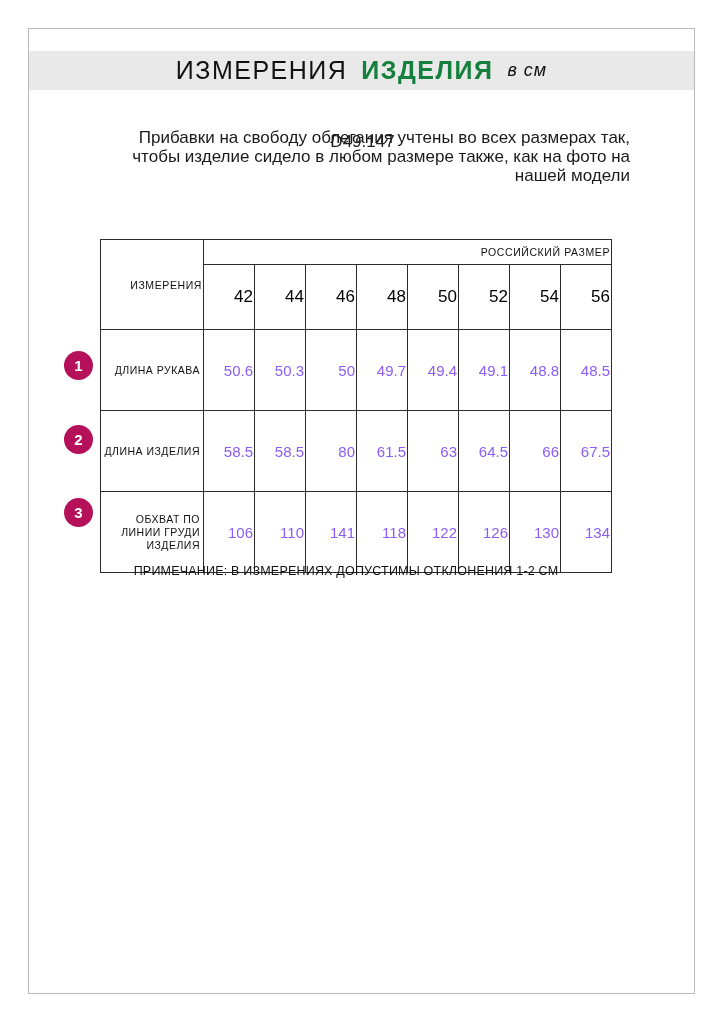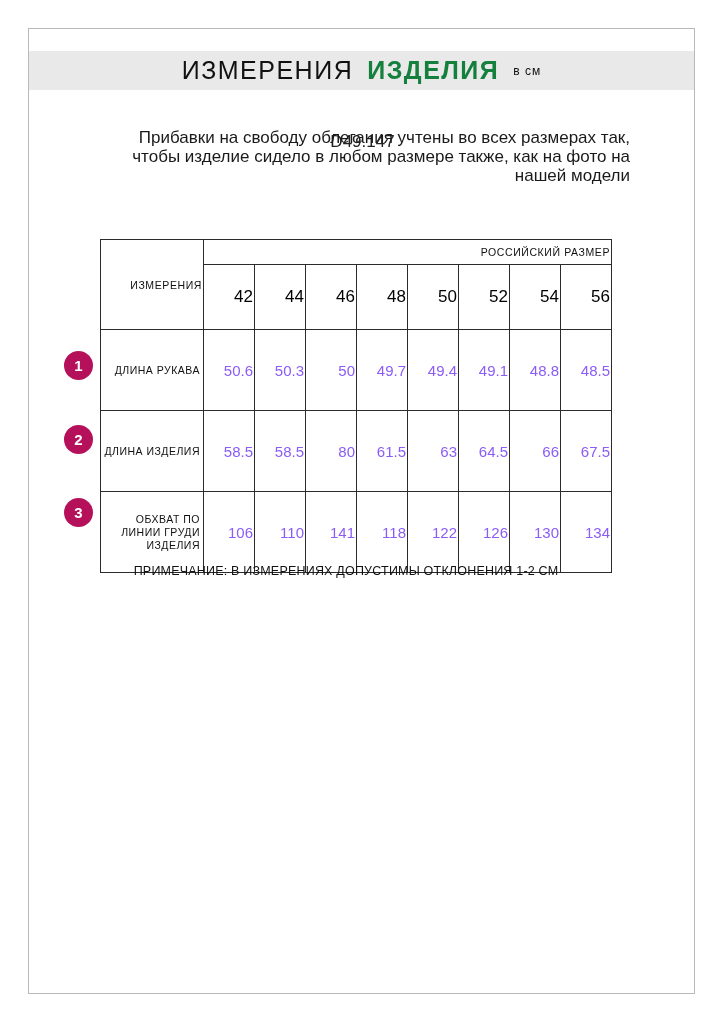--- a/index.html
+++ b/index.html
@@ -50,24 +50,25 @@
     color: #111111;
     font-weight: 400;
   }
   .header-word-2 {
     font-size: 25px;
     letter-spacing: 1.5px;
     color: #15803d;
     font-weight: bold;
   }
   .header-word-3 {
-    font-size: 12px;
+    font-size: 18px;
     letter-spacing: 1px;
     color: #111111;
     font-weight: 400;
+    font-style: italic;
   }
 
   .article-code {
     position: absolute;
     top: 103px;
     left: 0;
     width: 725px;
     text-align: center;
     font-size: 17px;
     color: #222222;

